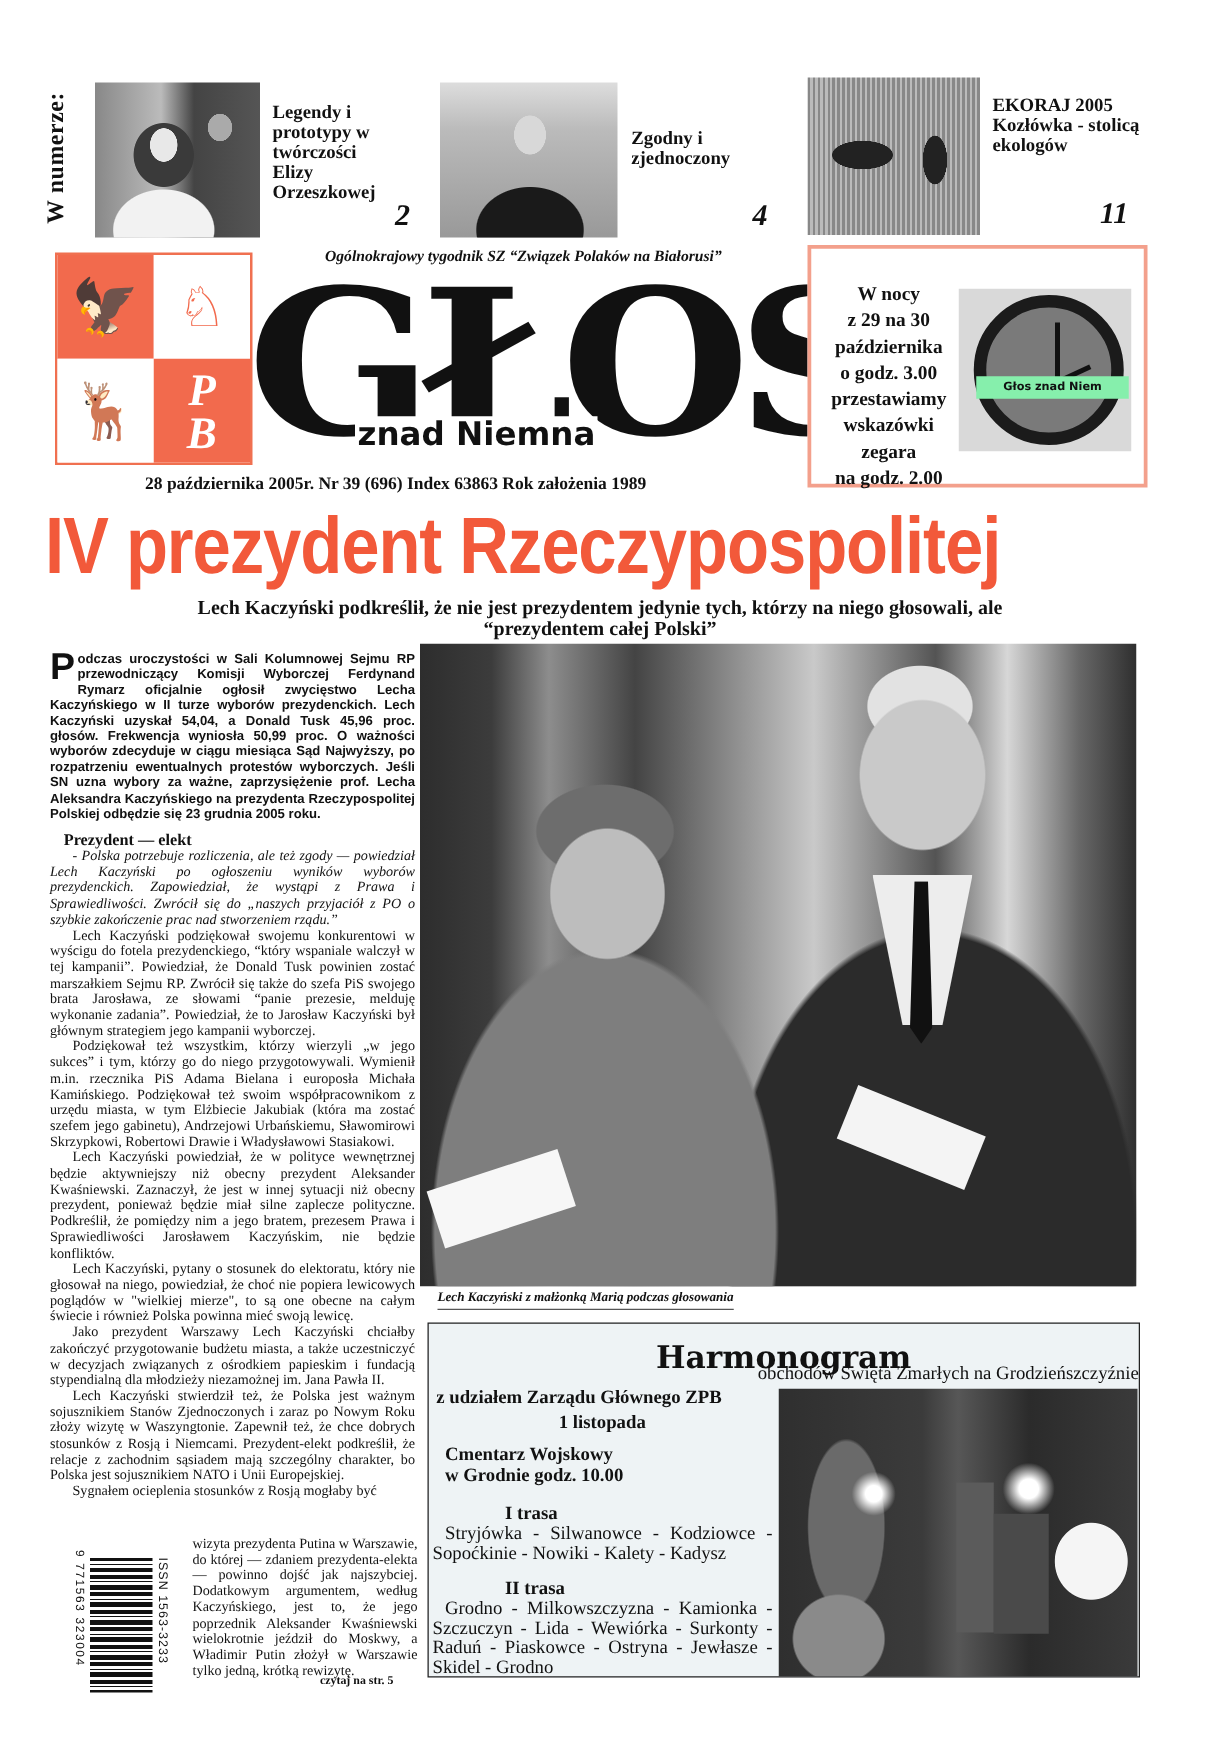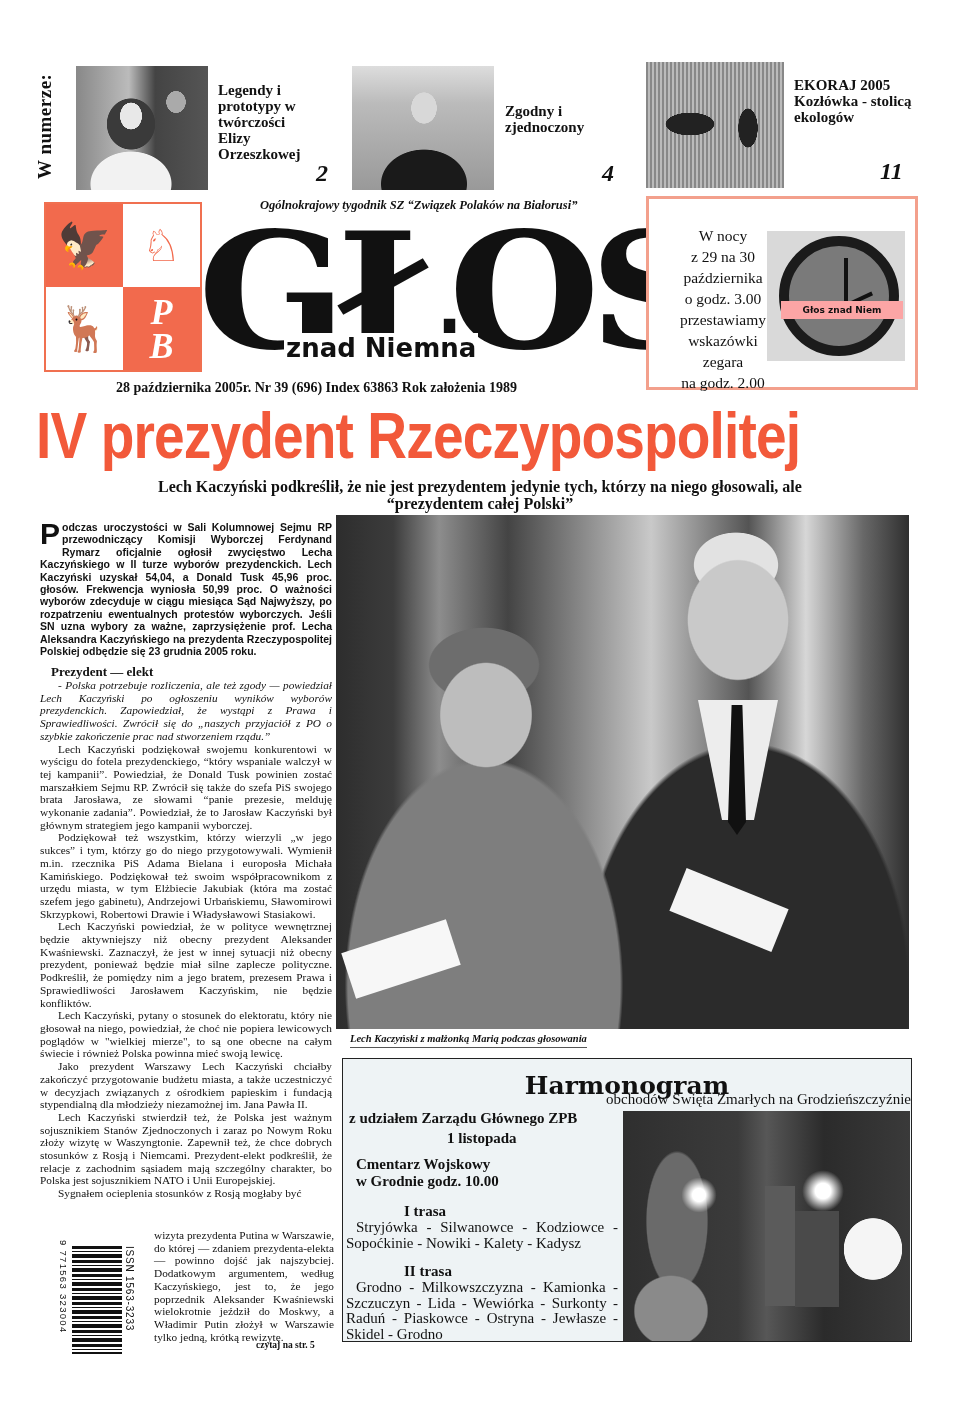--- a/index.html
+++ b/index.html
@@ -43,26 +43,26 @@
   .emblem .q1 { left: 0; top: 0; background: #f26a4d; color: #fff; }
   .emblem .q2 { right: 0; top: 0; background: #fff; color: #f26a4d; }
   .emblem .q3 { left: 0; bottom: 0; background: #fff; color: #f26a4d; }
   .emblem .q4 { right: 0; bottom: 0; background: #f26a4d; color: #fff; font-family: "Liberation Serif", serif; font-style: italic; font-weight: bold; font-size: 36px; line-height: 34px; flex-direction: column; }
 
   .tagline { position: absolute; left: 260px; top: 198px; font-style: italic; font-weight: bold; font-size: 12.5px; }
   .logo-glos { position: absolute; left: 198px; top: 196px; font-family: "DejaVu Serif", serif; font-weight: 900; font-size: 170px; letter-spacing: -10px; line-height: 200px; transform: scaleX(1.02) scaleY(0.95); transform-origin: left top; }
   .logo-sub { position: absolute; left: 284px; top: 333px; font-family: "DejaVu Sans", sans-serif; font-weight: bold; font-size: 26px; background: #fff; padding: 0 2px; }
 
   .dst-box { position: absolute; left: 646px; top: 196px; width: 272px; height: 194px; border: 3px solid #f3a08c; background: #fff; }
-  .dst-text { position: absolute; left: 0; top: 26px; width: 124px; text-align: center; font-weight: normal; font-size: 15.5px; line-height: 21px; margin-left: 12px; }
+  .dst-text { position: absolute; left: 0; top: 26px; width: 124px; text-align: center; font-weight: bold; font-size: 15.5px; line-height: 21px; }
   .clock { position: absolute; left: 118px; top: 32px; width: 138px; height: 130px; background: #d9d9d9; overflow: hidden; }
   .clock-face { position: absolute; left: 12px; top: 5px; width: 120px; height: 120px; border-radius: 50%; border: 10px solid #1b1b1b; background: #7a7a7a; }
   .clock-hand-h { position: absolute; left: 56px; top: 58px; width: 30px; height: 4px; background: #111; transform: rotate(-25deg); transform-origin: left center; }
   .clock-hand-m { position: absolute; left: 55px; top: 12px; width: 4px; height: 48px; background: #111; }
-  .clock-label { position: absolute; left: 14px; top: 70px; width: 122px; height: 18px; background: #fca5a5; font-family: "DejaVu Sans", sans-serif; font-weight: bold; font-size: 9px; line-height: 18px; text-align: center; }
+  .clock-label { position: absolute; left: 14px; top: 70px; width: 122px; height: 18px; background: #86efac; font-family: "DejaVu Sans", sans-serif; font-weight: bold; font-size: 9px; line-height: 18px; text-align: center; }
 
   .issue-line { position: absolute; left: 116px; top: 380px; font-weight: bold; font-size: 14px; white-space: nowrap; }
 
   
   .headline { position: absolute; left: 36px; top: 398px; width: 880px; font-family: "Liberation Sans", sans-serif; font-weight: bold; font-size: 64px; line-height: 76px; color: #f2593a; letter-spacing: -1px; transform: scaleX(0.86); transform-origin: left top; white-space: nowrap; }
   .subhead { position: absolute; left: 120px; top: 478px; width: 720px; text-align: center; font-weight: bold; font-size: 16px; line-height: 17px; }
 
   
   .col { position: absolute; left: 40px; width: 292px; text-align: justify; font-size: 11.3px; line-height: 12.7px; }
   .lead { top: 521px; font-family: "Liberation Sans", sans-serif; font-weight: bold; font-size: 10.5px; line-height: 12.4px; }

